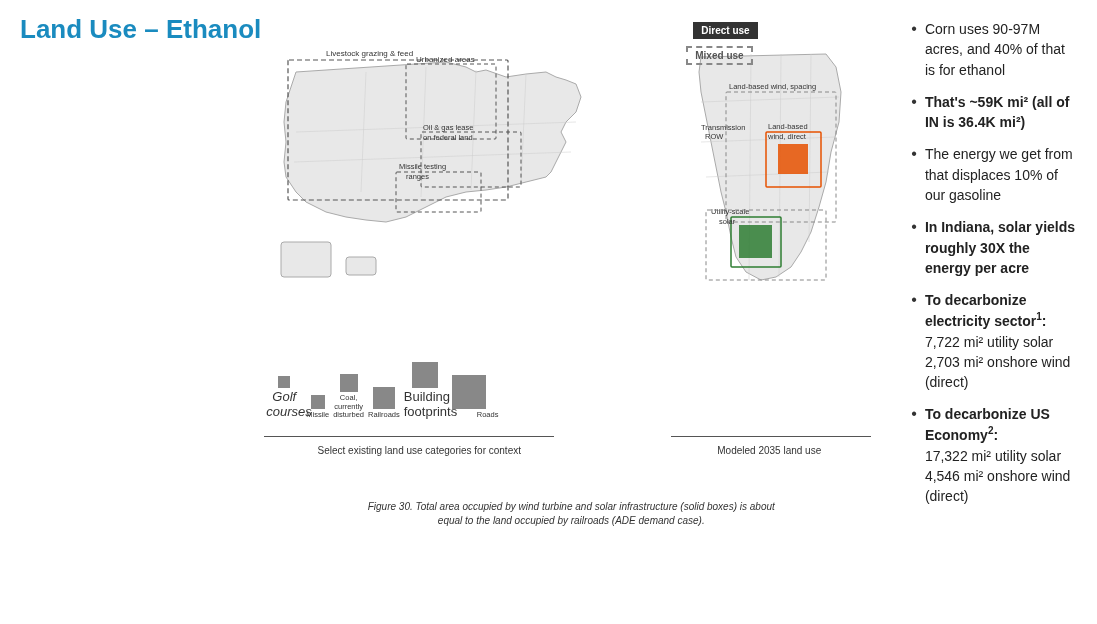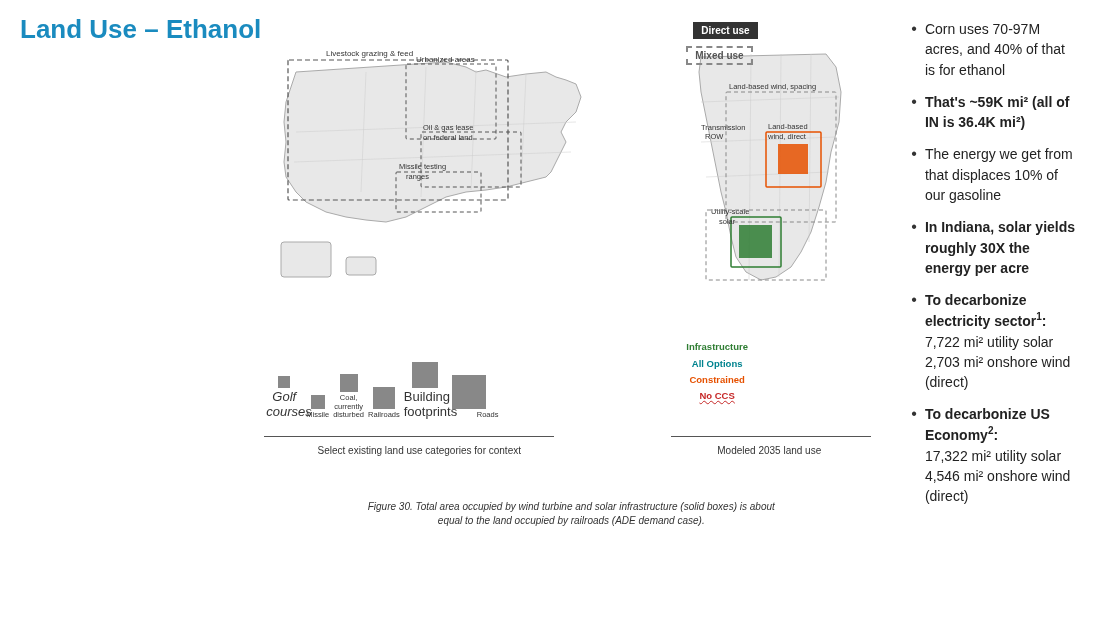--- a/index.html
+++ b/index.html
@@ -222,39 +222,33 @@
         <div style="position:absolute;bottom:57px;left:410px;width:200px;border-top:1px solid #555;"></div>
 
         <div style="position:absolute;bottom:38px;left:3px;width:310px;text-align:center;font-size:10px;color:#333;">
           <span>Select existing land use categories for context</span>
         </div>
 
         <div style="position:absolute;bottom:38px;left:408px;width:200px;text-align:center;font-size:10px;color:#333;">
           <span>Modeled 2035 land use</span>
         </div>
 
-        <div style="position:absolute;bottom:90px;left:425px;font-size:9.5px;line-height:1.7;text-align:center;">
-          <div style="color:#2e7d32;font-weight:bold;">Infrastructure</div>
-          <div style="color:#00838f;font-weight:bold;">All Options</div>
-          <div style="color:#e65100;font-weight:bold;">Constrained</div>
-          <div style="color:#c62828;font-weight:bold;text-decoration:underline wavy #c62828;">No CCS</div>
-        </div>
 
       </div>
 
       <div class="figure-caption" style="white-space:pre-line;">Figure 30. Total area occupied by wind turbine and solar infrastructure (solid boxes) is about
 equal to the land occupied by railroads (ADE demand case).</div>
     </div>
 
     <div class="bullets-section">
 
       <div class="bullet-item">
         <span class="bullet-dot">•</span>
         <span class="bullet-text">
-          Corn uses 70-97M acres, and 40% of that is for ethanol
+          Corn uses 90-97M acres, and 40% of that is for ethanol
         </span>
       </div>
 
       <div class="bullet-item">
         <span class="bullet-dot">•</span>
         <span class="bullet-text">
           <strong>That's ~59K mi² (all of IN is 36.4K mi²)</strong>
         </span>
       </div>
 

